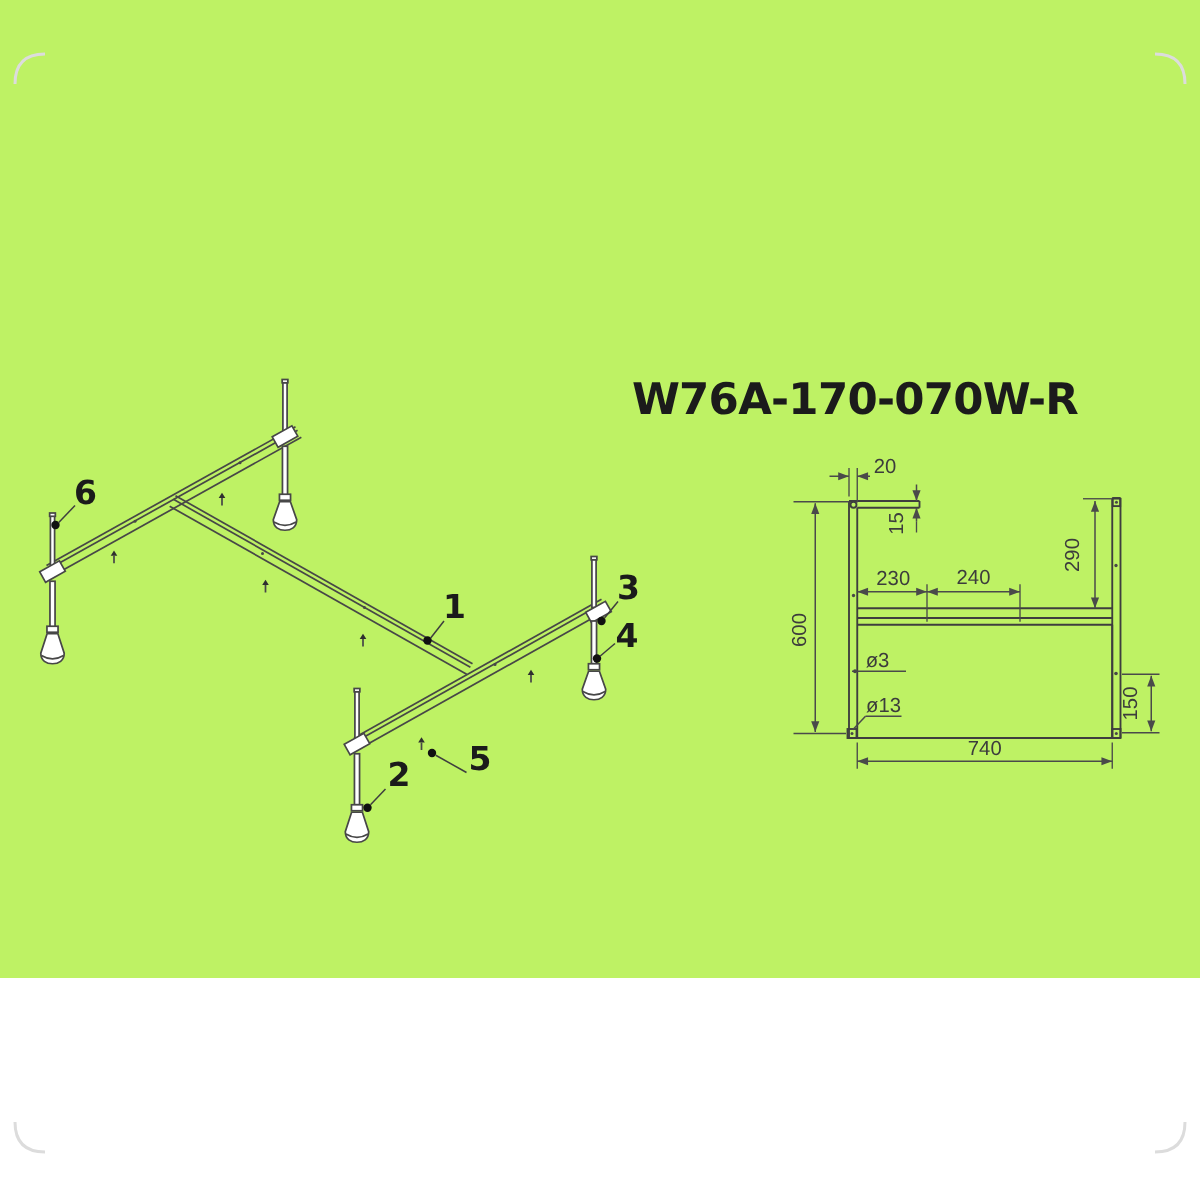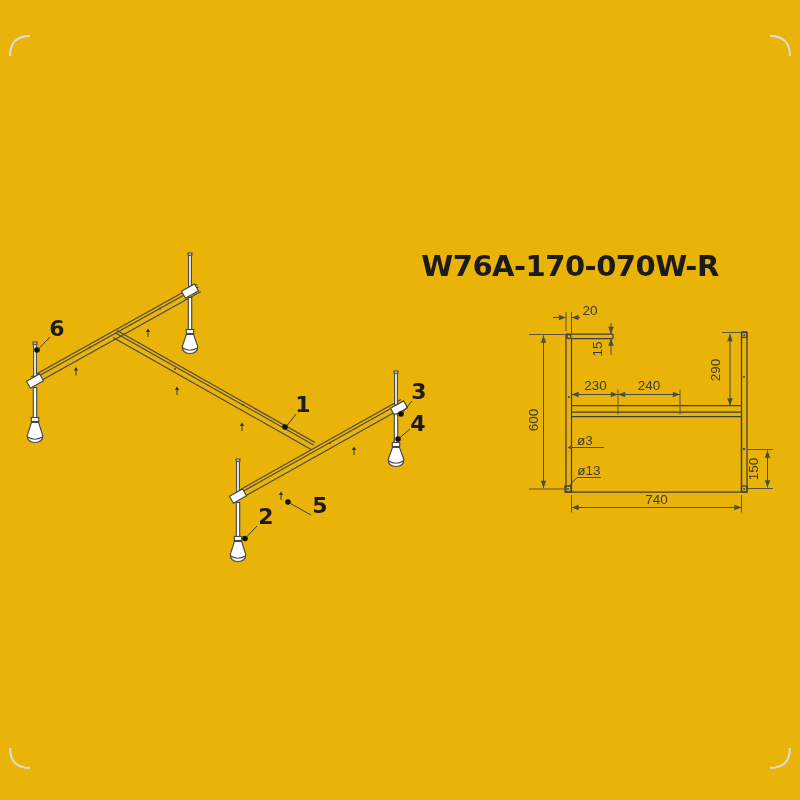--- a/index.html
+++ b/index.html
@@ -7,22 +7,22 @@
     padding: 0;
     background: #ffffff;
     width: 800px;
     height: 800px;
     overflow: hidden;
     font-family: "DejaVu Sans", sans-serif;
   }
   #canvas {
     position: relative;
     width: 800px;
-    height: 800px;
-    background: #eab308;
+    height: 652px;
+    background: #bef264;
   }
   svg { display: block; }
   .geo   { stroke: #3e3e3e; stroke-width: 1.25; fill: none; }
   .tube  { stroke: #474747; stroke-width: 1.15; fill: none; }
   .dimln { stroke: #4a4a4a; stroke-width: 1; fill: none; }
   .ext   { stroke: #4a4a4a; stroke-width: 0.9; fill: none; }
   .whitepart { fill: #ffffff; stroke: #474747; stroke-width: 1.15; }
   .dimtext {
     font-family: "Liberation Sans", sans-serif;
     font-size: 13.5px;

